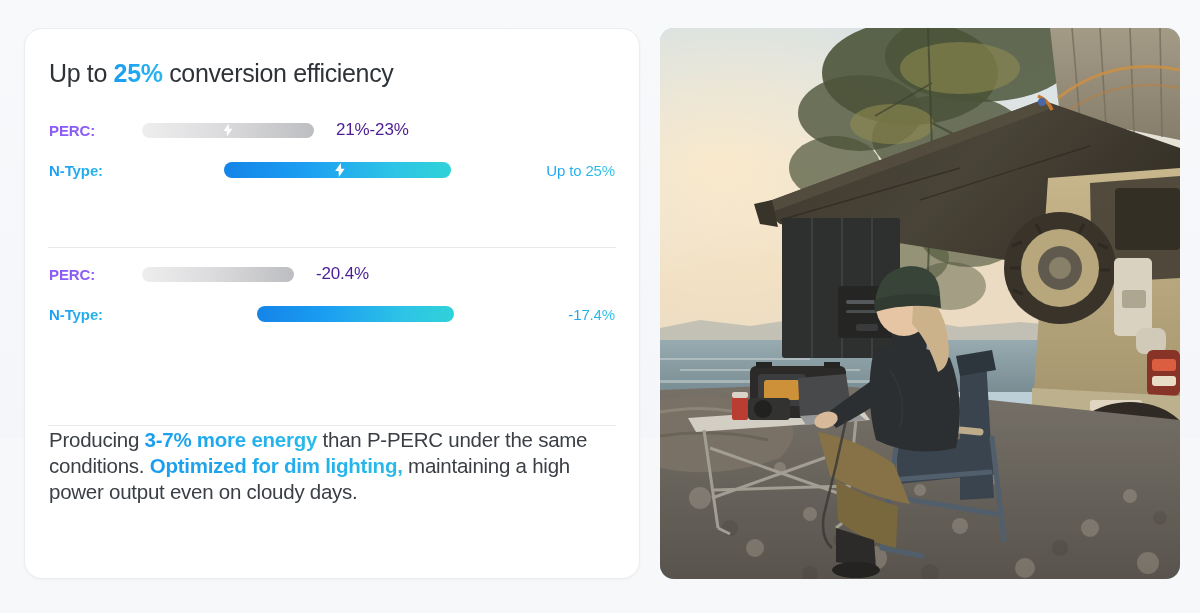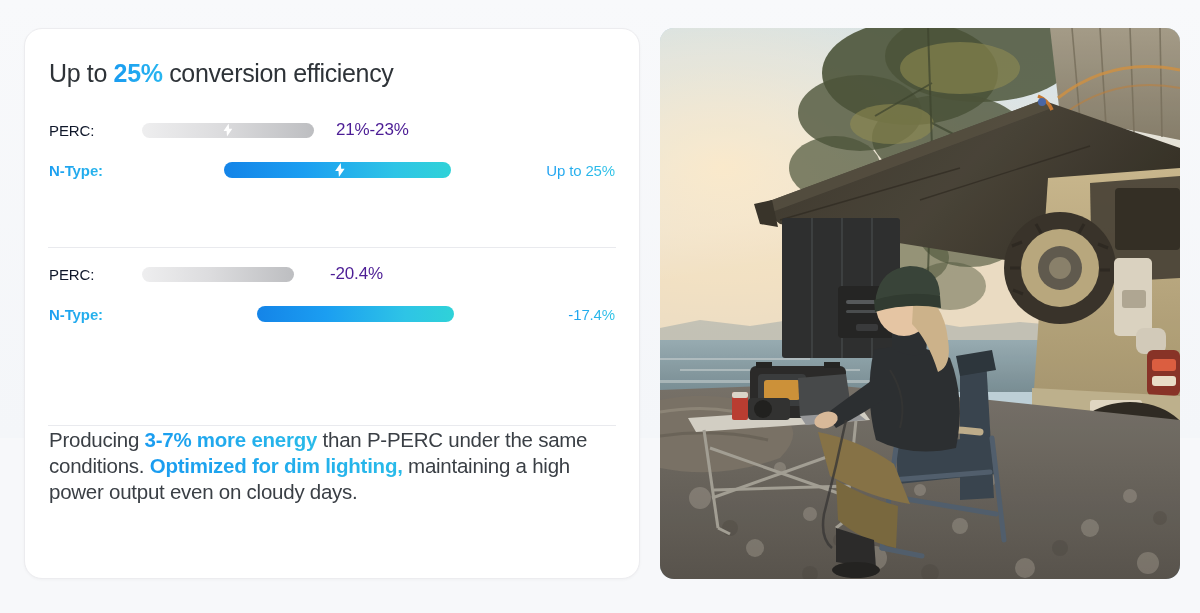--- a/index.html
+++ b/index.html
@@ -84,22 +84,22 @@
     align-items: center;
     height: 30px;
   }
   .bar-row + .bar-row { margin-top: 10px; justify-content: space-between; }
 
   .bar-label {
     width: 93px;
     flex: 0 0 93px;
     font-size: 15px;
     letter-spacing: -0.1px;
-    color: #0f172a;
-    font-weight: 400;
+    color: #8b5cf6;
+    font-weight: 700;
   }
   .bar-label.ntype {
     font-weight: 700;
     background: linear-gradient(90deg, #1b9ef1 0%, #2ec4e6 100%);
     -webkit-background-clip: text;
     background-clip: text;
     color: transparent;
   }
 
   .bar-track {
@@ -212,21 +212,21 @@
       </div>
     </div>
 
     <div class="section section-2">
 
       <div class="bar-rows">
 
         <div class="bar-row">
           <span class="bar-label">PERC:</span>
           <span class="bar-track grey" style="width:152px"></span>
-          <span class="bar-value" style="margin-left:36px">-20.4%</span>
+          <span class="bar-value" style="margin-left:22px">-20.4%</span>
         </div>
 
         <div class="bar-row">
           <span class="bar-label ntype">N-Type:</span>
           <span class="bar-track blue tall" style="width:197px"></span>
           <span class="bar-value blue" style="">-17.4%</span>
         </div>
 
       </div>
     </div>

